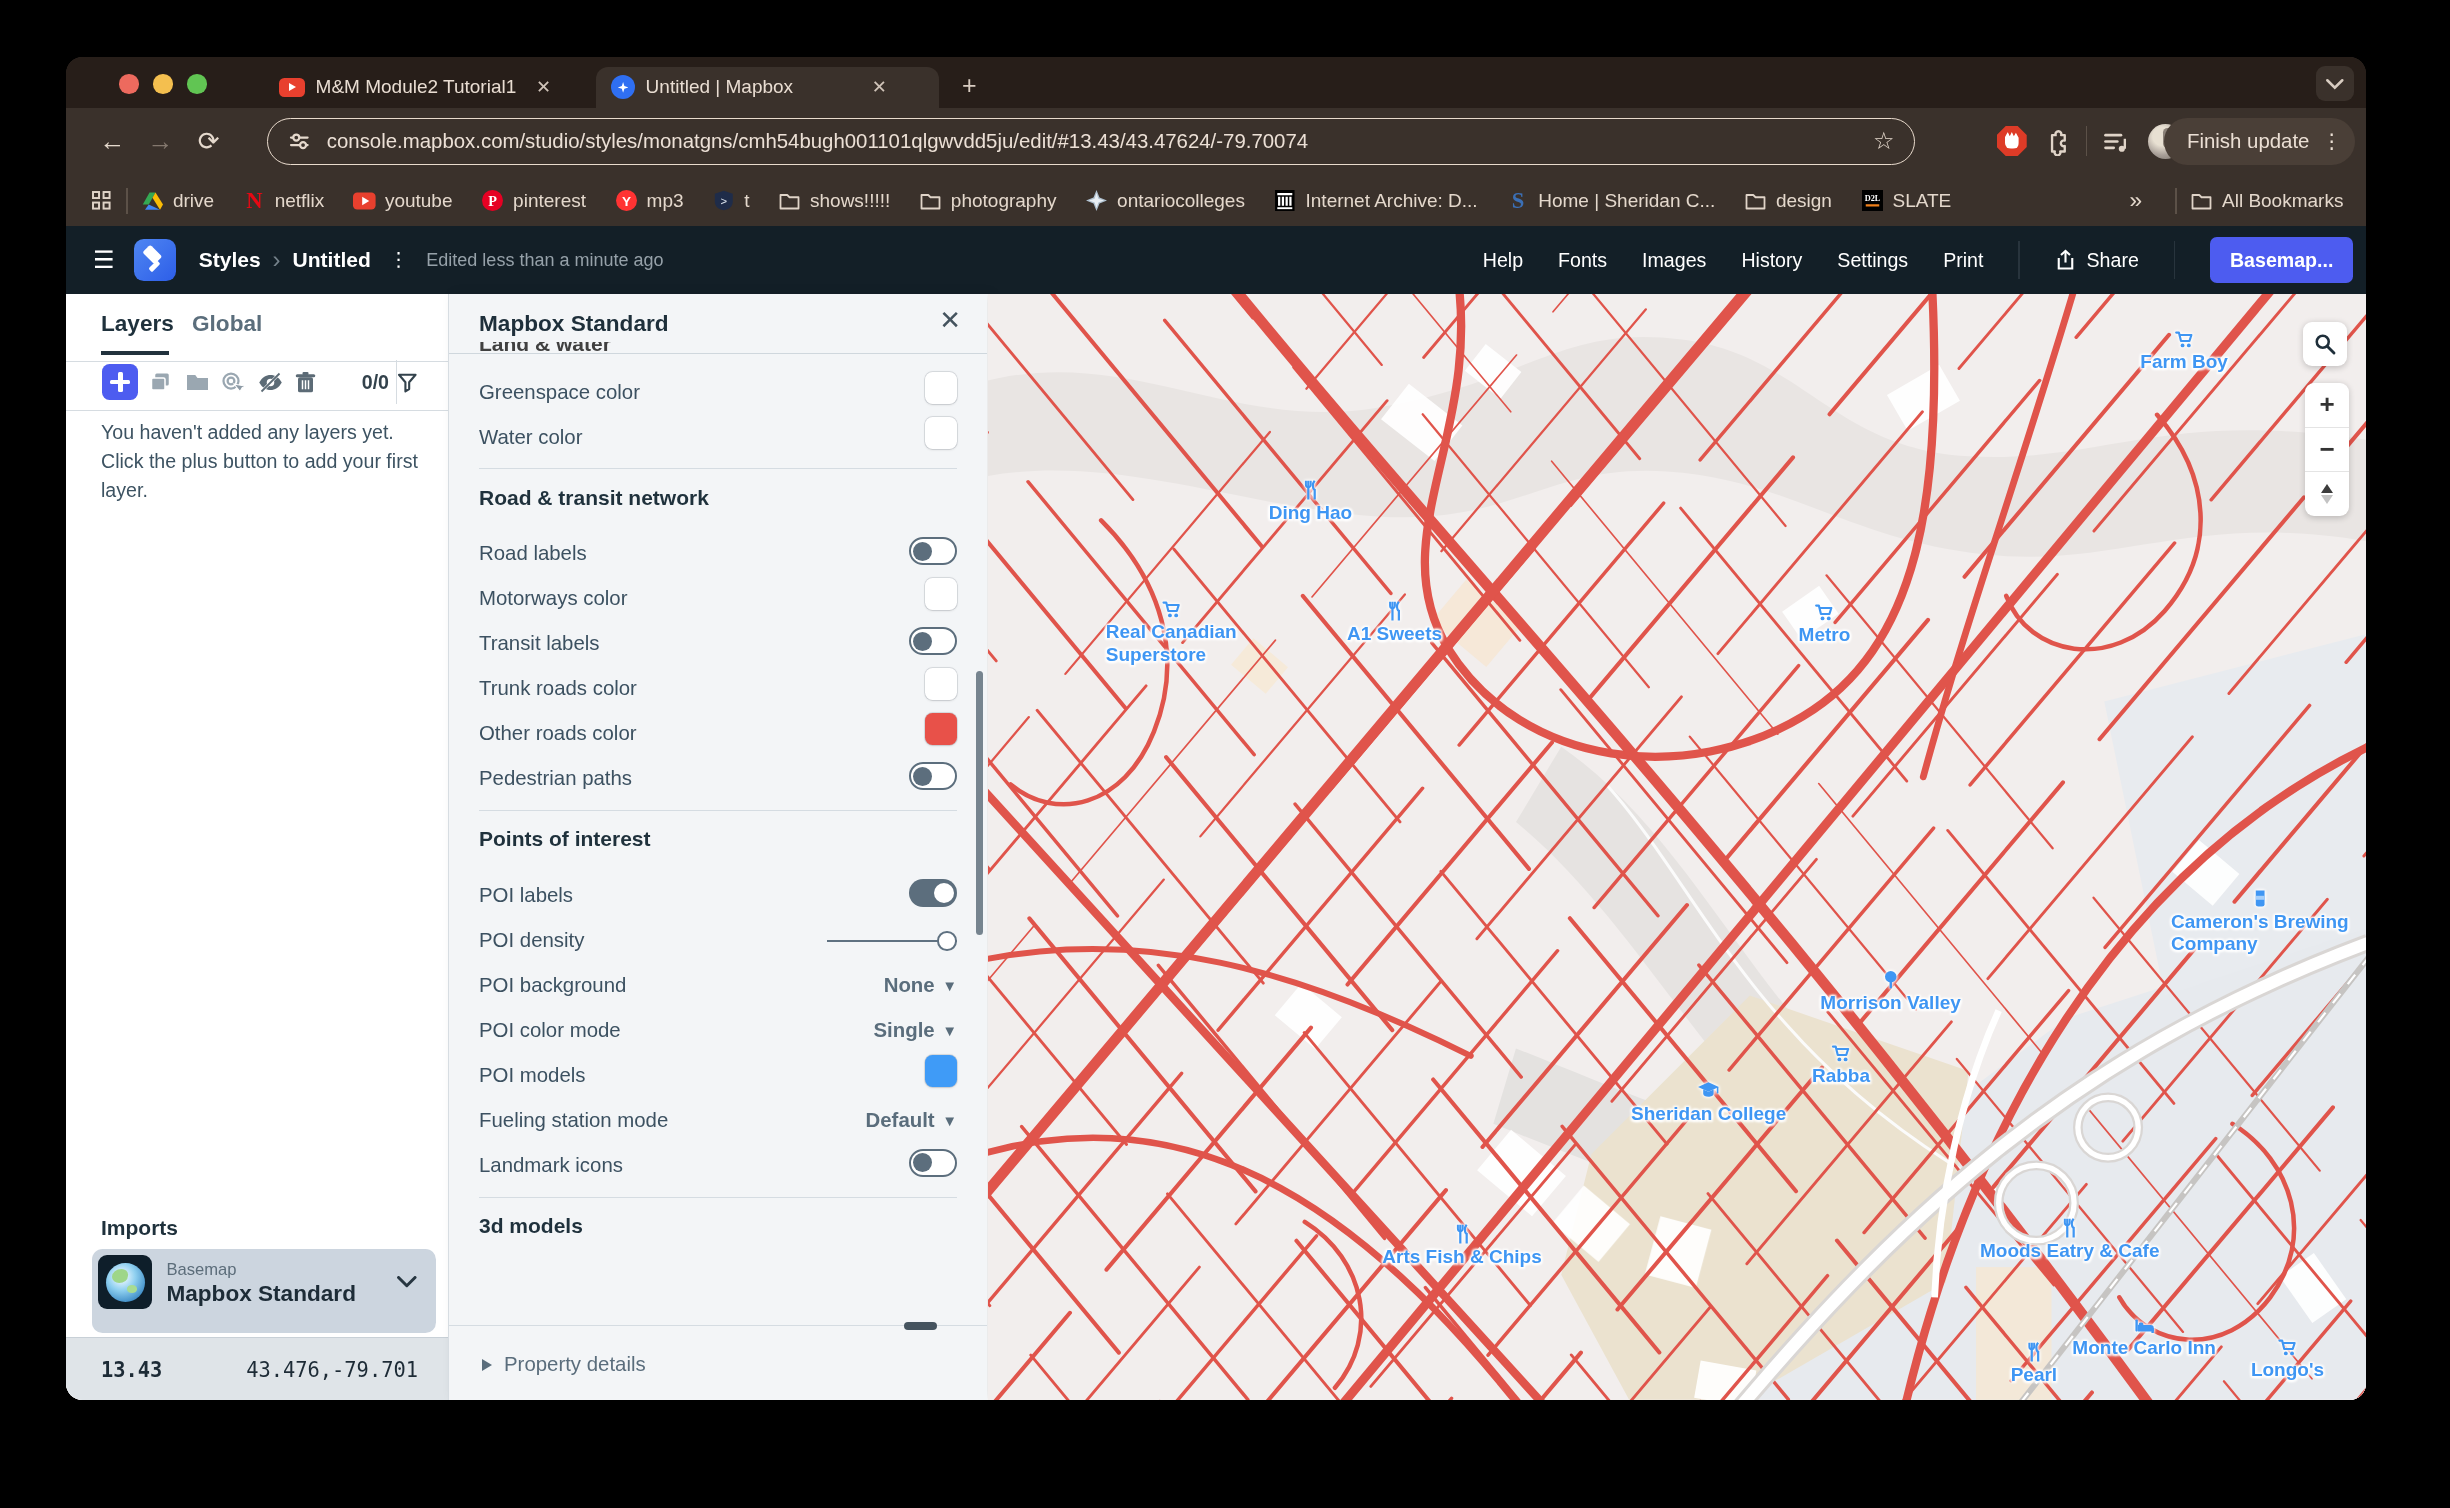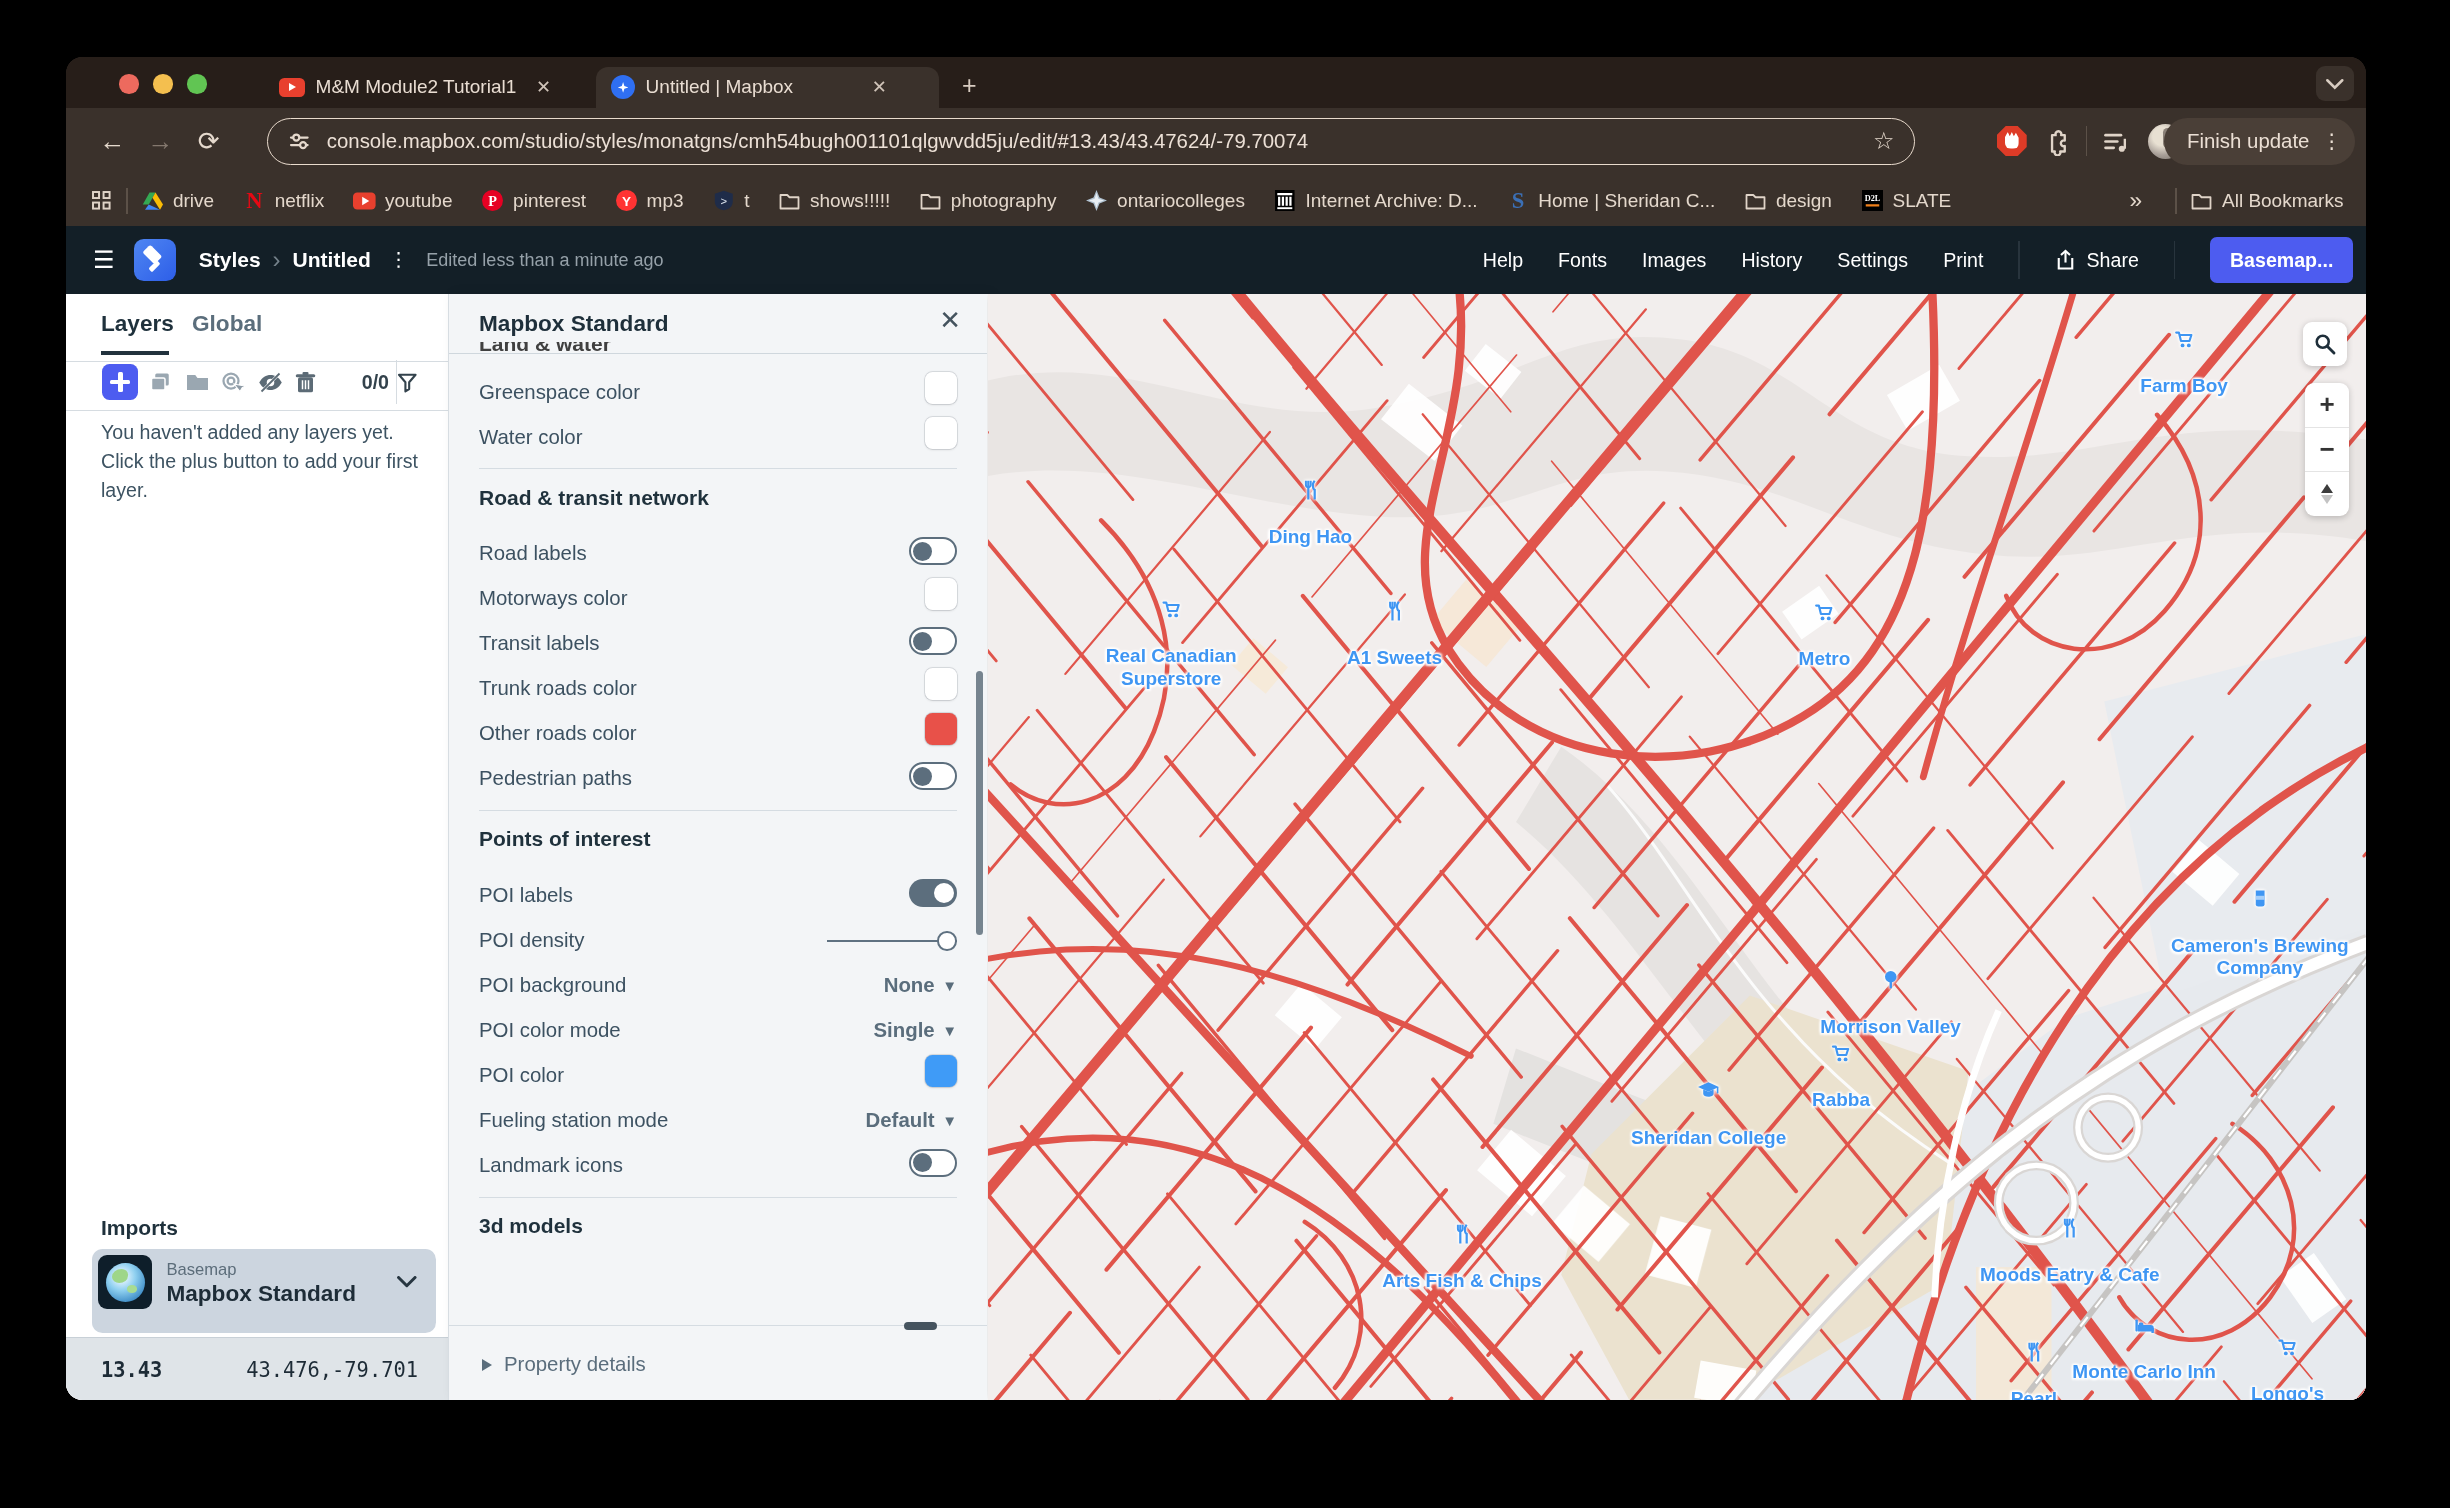--- a/index.html
+++ b/index.html
@@ -135,22 +135,22 @@
   .pfooter{position:absolute;left:0;bottom:0;width:100%;height:75px;border-top:0.8px solid #d5dce2;
     background:#f3f5f7;box-sizing:border-box;z-index:2;}
   .pfoot-in{position:absolute;left:33px;top:27px;display:flex;align-items:center;gap:12px;
     font-size:20.4px;color:#5a6d7c;}
   .ptri{width:0;height:0;border-left:10.6px solid #5a6d7c;border-top:6.8px solid transparent;border-bottom:6.8px solid transparent;}
   .sliver{position:absolute;top:-4.5px;right:50px;width:33px;height:8.3px;background:#46545f;border-radius:4.5px;z-index:3;}
   
   .map{position:absolute;left:922px;top:0;width:1378px;height:1106px;background:#f2eeed;overflow:hidden;}
   .poi{position:absolute;transform:translate(-50%,0);display:flex;flex-direction:column;align-items:center;z-index:6;}
   .poi svg{filter:drop-shadow(0 0 1.5px #fff) drop-shadow(0 0 1.5px #fff);}
-  .poilabel{color:#3f96f3;font-weight:bold;font-size:19px;line-height:22.6px;text-align:center;white-space:pre;
-    text-shadow:0 0 3px #fff,0 0 3px #fff,1.5px 1.5px 2.3px #fff,-1.5px -1.5px 2.3px #fff,1.5px -1.5px 2.3px #fff,-1.5px 1.5px 2.3px #fff;margin-top:24px;}
+  .poilabel{color:#3f96f3;font-weight:bold;font-size:19px;line-height:22.6px;text-align:left;white-space:pre;
+    text-shadow:0 0 3px #fff,0 0 3px #fff,1.5px 1.5px 2.3px #fff,-1.5px -1.5px 2.3px #fff,1.5px -1.5px 2.3px #fff,-1.5px 1.5px 2.3px #fff;}
   .mapctl{position:absolute;background:#fff;border-radius:9px;box-shadow:0 1.5px 6px rgba(0,0,0,.2);z-index:8;}
   .searchbtn{left:1315px;top:28px;width:44px;height:44px;display:flex;align-items:center;justify-content:center;}
   .zoomgroup{left:1317px;top:89px;width:44px;height:133px;display:flex;flex-direction:column;}
   .zoomcell{flex:1;display:flex;align-items:center;justify-content:center;font-size:26px;color:#333;font-weight:bold;}
   .zoomcell + .zoomcell{border-top:0.8px solid #e4e4e4;}
   .pitcharrows{display:flex;flex-direction:column;align-items:center;gap:2.3px;}
   .tri-up{width:0;height:0;border-bottom:9.8px solid #3c3c3c;border-left:6.8px solid transparent;border-right:6.8px solid transparent;}
   .tri-dn{width:0;height:0;border-top:9.8px solid #c3c3c3;border-left:6.8px solid transparent;border-right:6.8px solid transparent;}
 </style>
 </head>
@@ -528,21 +528,21 @@
               </span>
             </div>
             <div class="prow">
               <span class="plabel">POI color mode</span>
               <span class="dropdown">
                 <span>Single</span>
                 <span class="dar">▼</span>
               </span>
             </div>
             <div class="prow">
-              <span class="plabel">POI color</span>
+              <span class="plabel">POI models</span>
               <span class="swatch" style="background: rgb(63, 155, 247);"></span>
             </div>
             <div class="prow">
               <span class="plabel">Fueling station mode</span>
               <span class="dropdown">
                 <span>Default</span>
                 <span class="dar">▼</span>
               </span>
             </div>
             <div class="prow">

